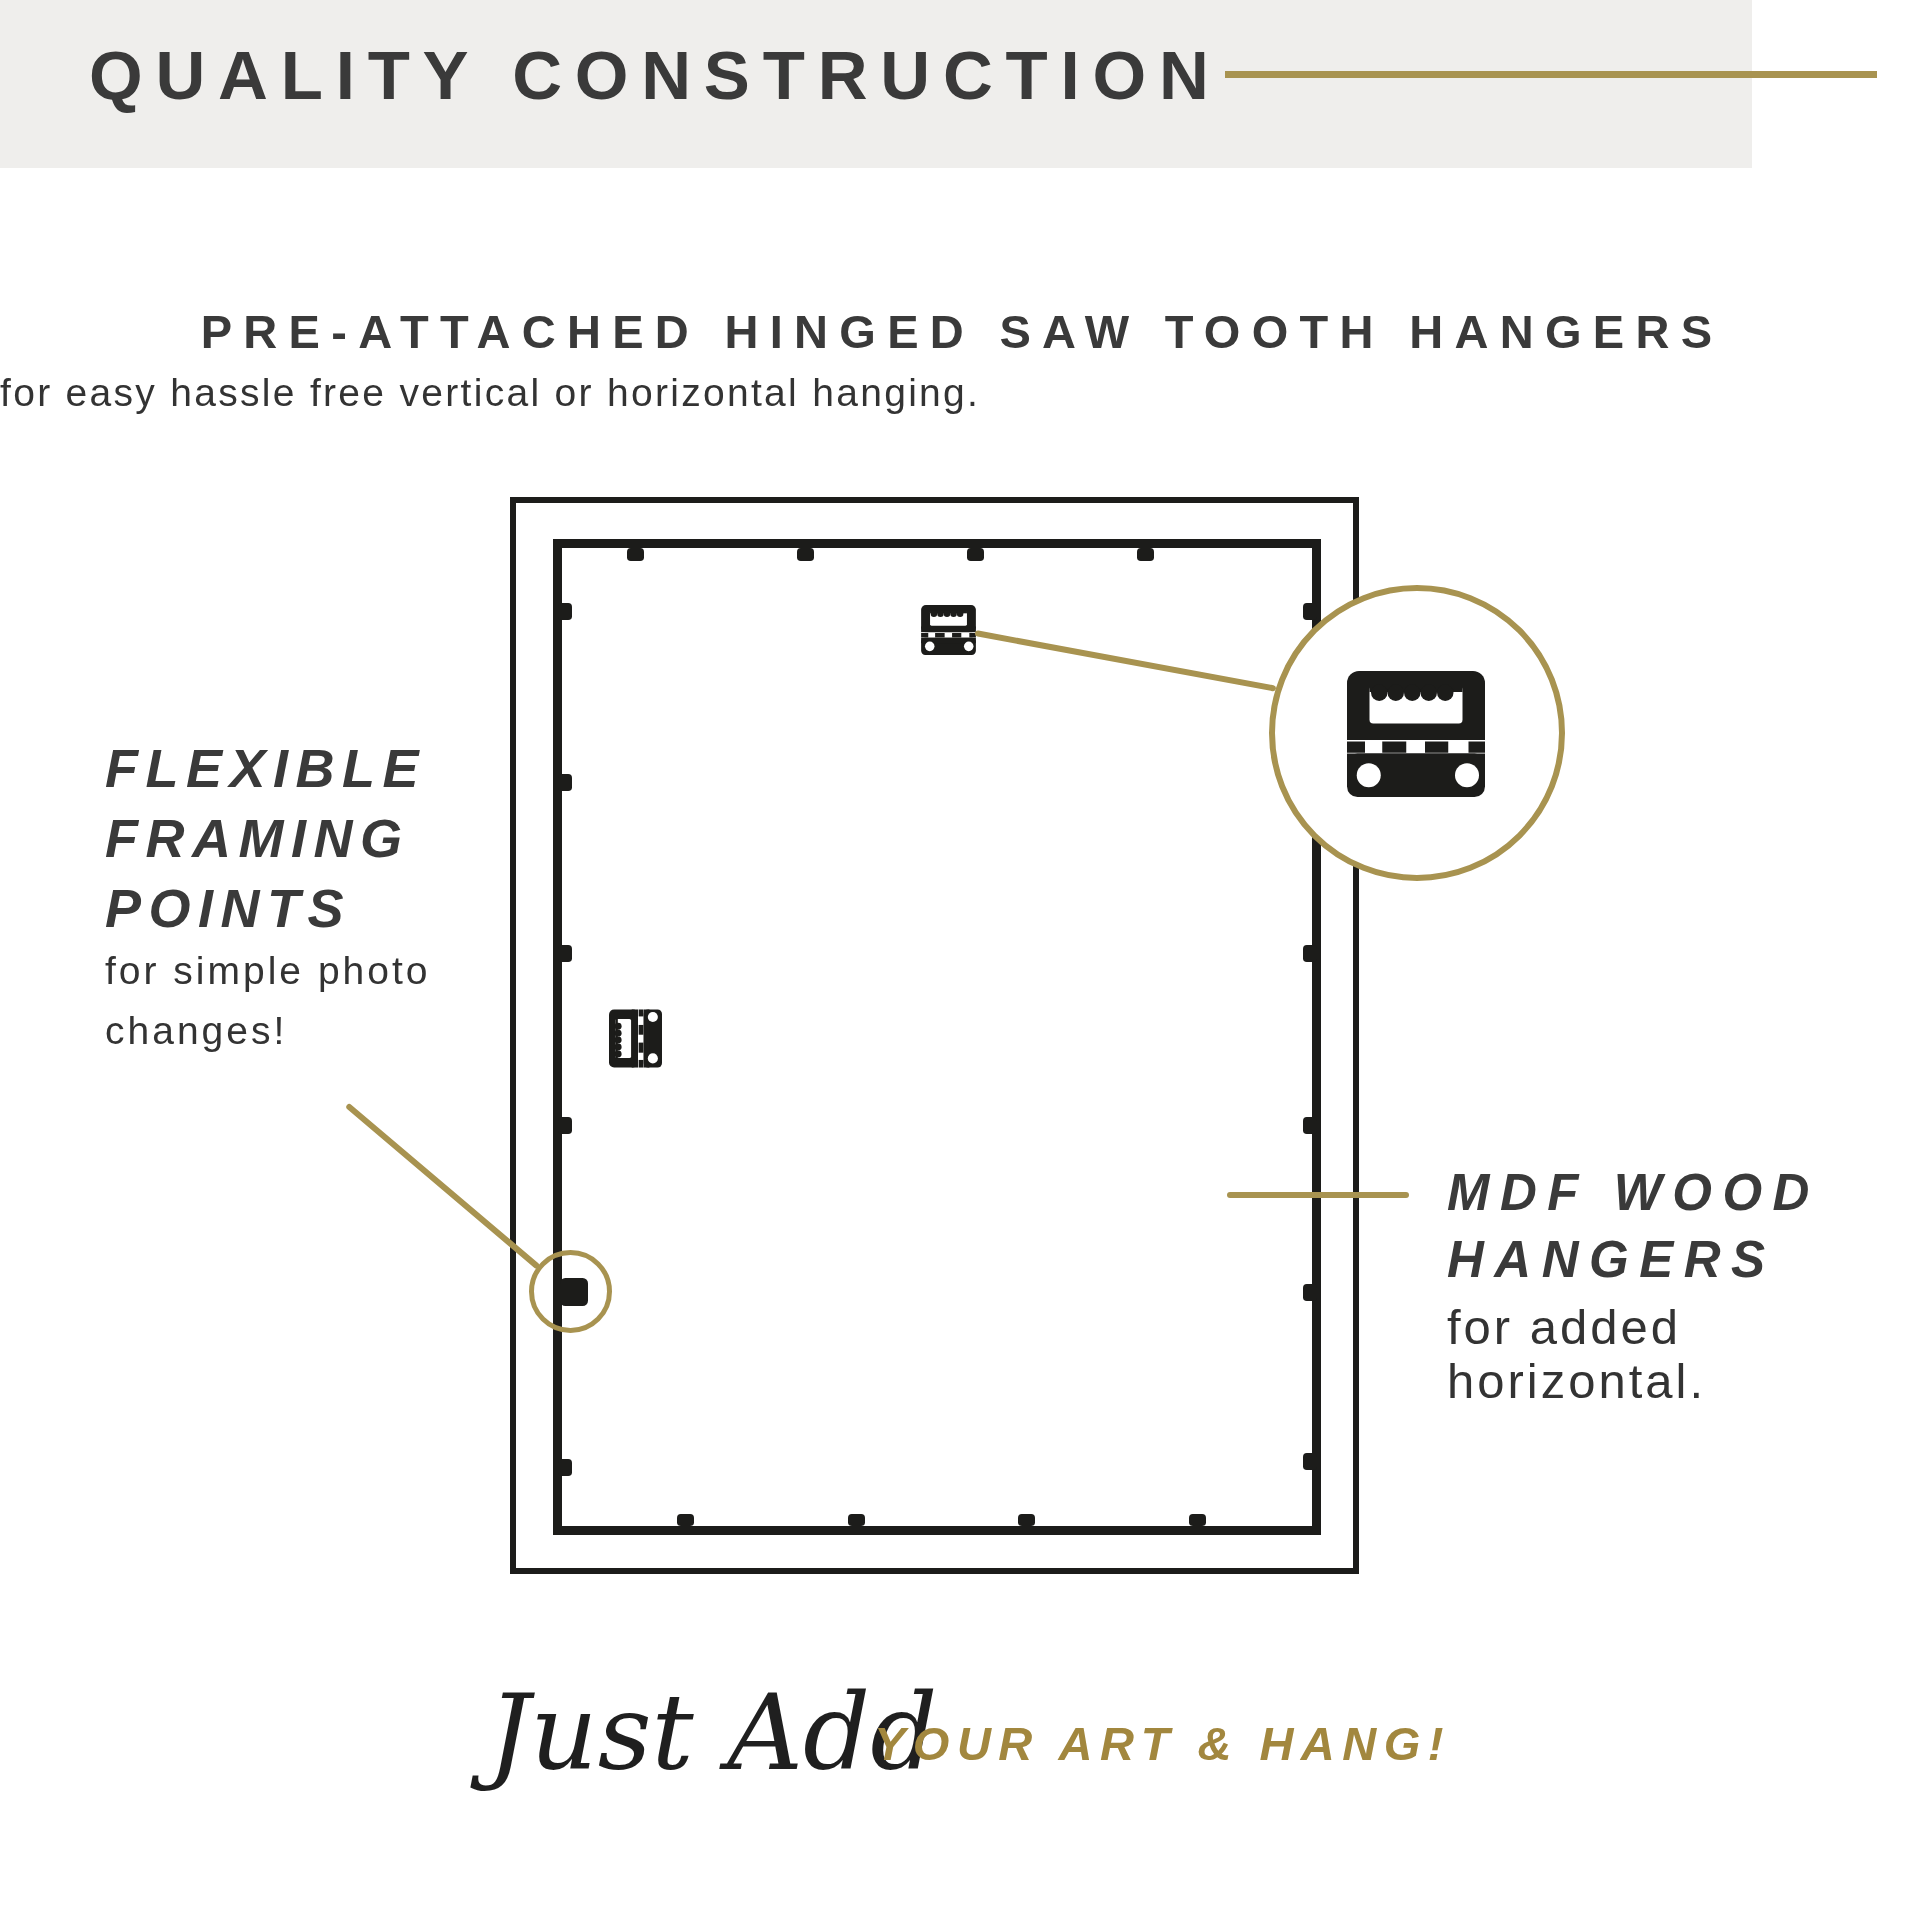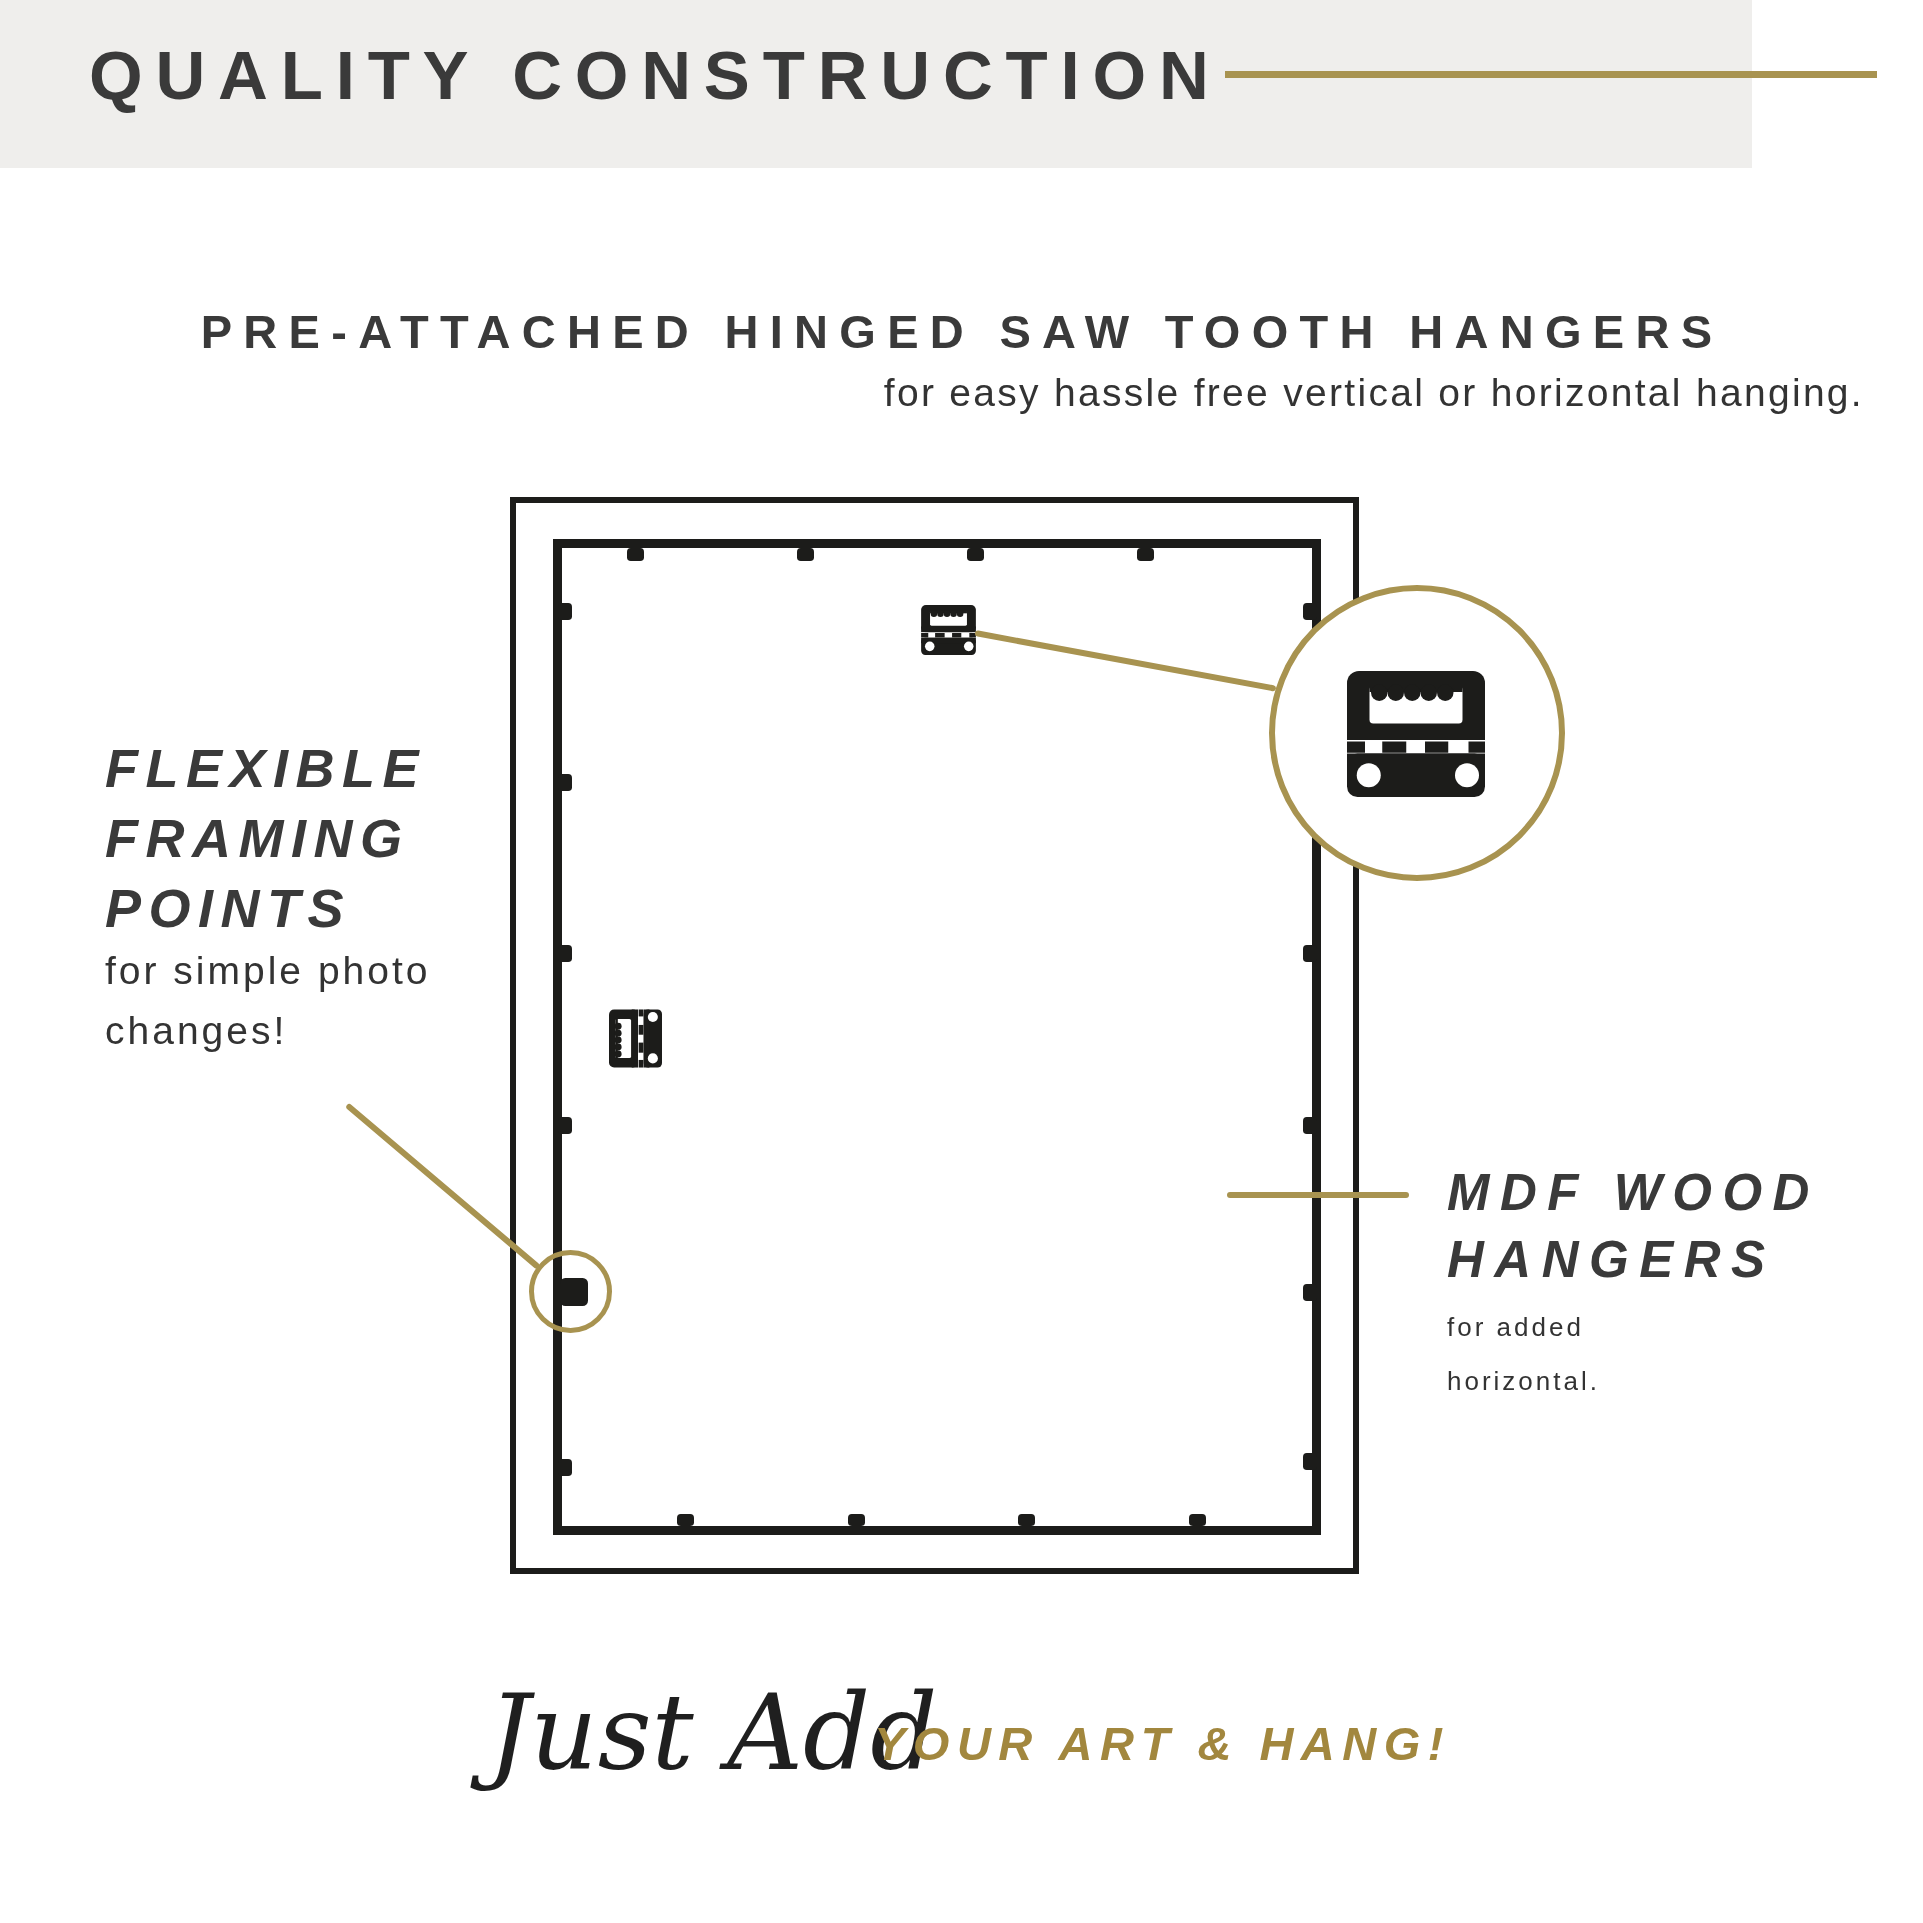--- a/index.html
+++ b/index.html
@@ -12,21 +12,21 @@
 
   
   .band{position:absolute;left:0;top:0;width:1752px;height:168px;background:var(--band);}
   .band-title{position:absolute;left:89px;top:36px;font-size:69px;font-weight:bold;
               color:var(--heading);letter-spacing:12.8px;white-space:nowrap;}
   .band-rule{position:absolute;left:1225px;top:71px;width:652px;height:6.8px;background:var(--gold);}
 
   
   .hero-title{position:absolute;left:0;top:304px;width:1924px;text-align:center;
               font-size:47px;font-weight:bold;color:var(--heading);letter-spacing:11.3px;white-space:nowrap;}
-  .hero-sub{position:absolute;left:0;top:371px;width:1864px;text-align:right;
+  .hero-sub{position:absolute;left:0;top:371px;width:1864px;text-align:left;
             font-size:39px;color:var(--body);letter-spacing:2.3px;white-space:nowrap;}
 
   
   .frame-outer{position:absolute;left:510px;top:497px;width:849px;height:1077px;
                border:6.8px solid var(--ink);box-sizing:border-box;}
   .frame-inner{position:absolute;left:553px;top:539px;width:768px;height:996px;
                border:9px solid var(--ink);box-sizing:border-box;}
   .pt{position:absolute;background:var(--ink);border-radius:3.8px;}
 
   .leader{position:absolute;height:6px;background:var(--gold);transform-origin:left center;border-radius:3px;}
@@ -35,21 +35,21 @@
                background:#ffffff;border:6px solid var(--gold);box-sizing:border-box;}
   .point-circle{position:absolute;left:529px;top:1250px;width:83px;height:83px;border-radius:50%;
                 border:5.3px solid var(--gold);box-sizing:border-box;background:transparent;}
 
   
   .callout-title{color:var(--heading);font-weight:bold;position:absolute;white-space:nowrap;font-style:italic;}
   .callout-body{color:var(--body);position:absolute;white-space:nowrap;}
   .left-title{left:105px;top:733px;font-size:54px;line-height:70px;letter-spacing:7.5px;}
   .left-body{left:105px;top:941px;font-size:39px;line-height:60px;letter-spacing:3px;}
   .right-title{left:1447px;top:1159px;font-size:51px;line-height:67px;letter-spacing:10.5px;}
-  .right-body{left:1447px;top:1300px;font-size:26px;line-height:54px;letter-spacing:3px;}
+  .right-body{left:1447px;top:1300px;font-size:49px;line-height:54px;letter-spacing:3px;}
 
   
   .script{position:absolute;left:488px;top:1672px;font-family:"DejaVu Serif",serif;
           font-style:italic;font-size:105px;color:#1f1f1f;white-space:nowrap;}
   .cta{position:absolute;left:874px;top:1716px;font-size:47px;font-weight:bold;
        color:var(--gold-text);letter-spacing:7.5px;white-space:nowrap;font-style:italic;}
 
   .icon-wrap{position:absolute;}
 </style>
 </head>

